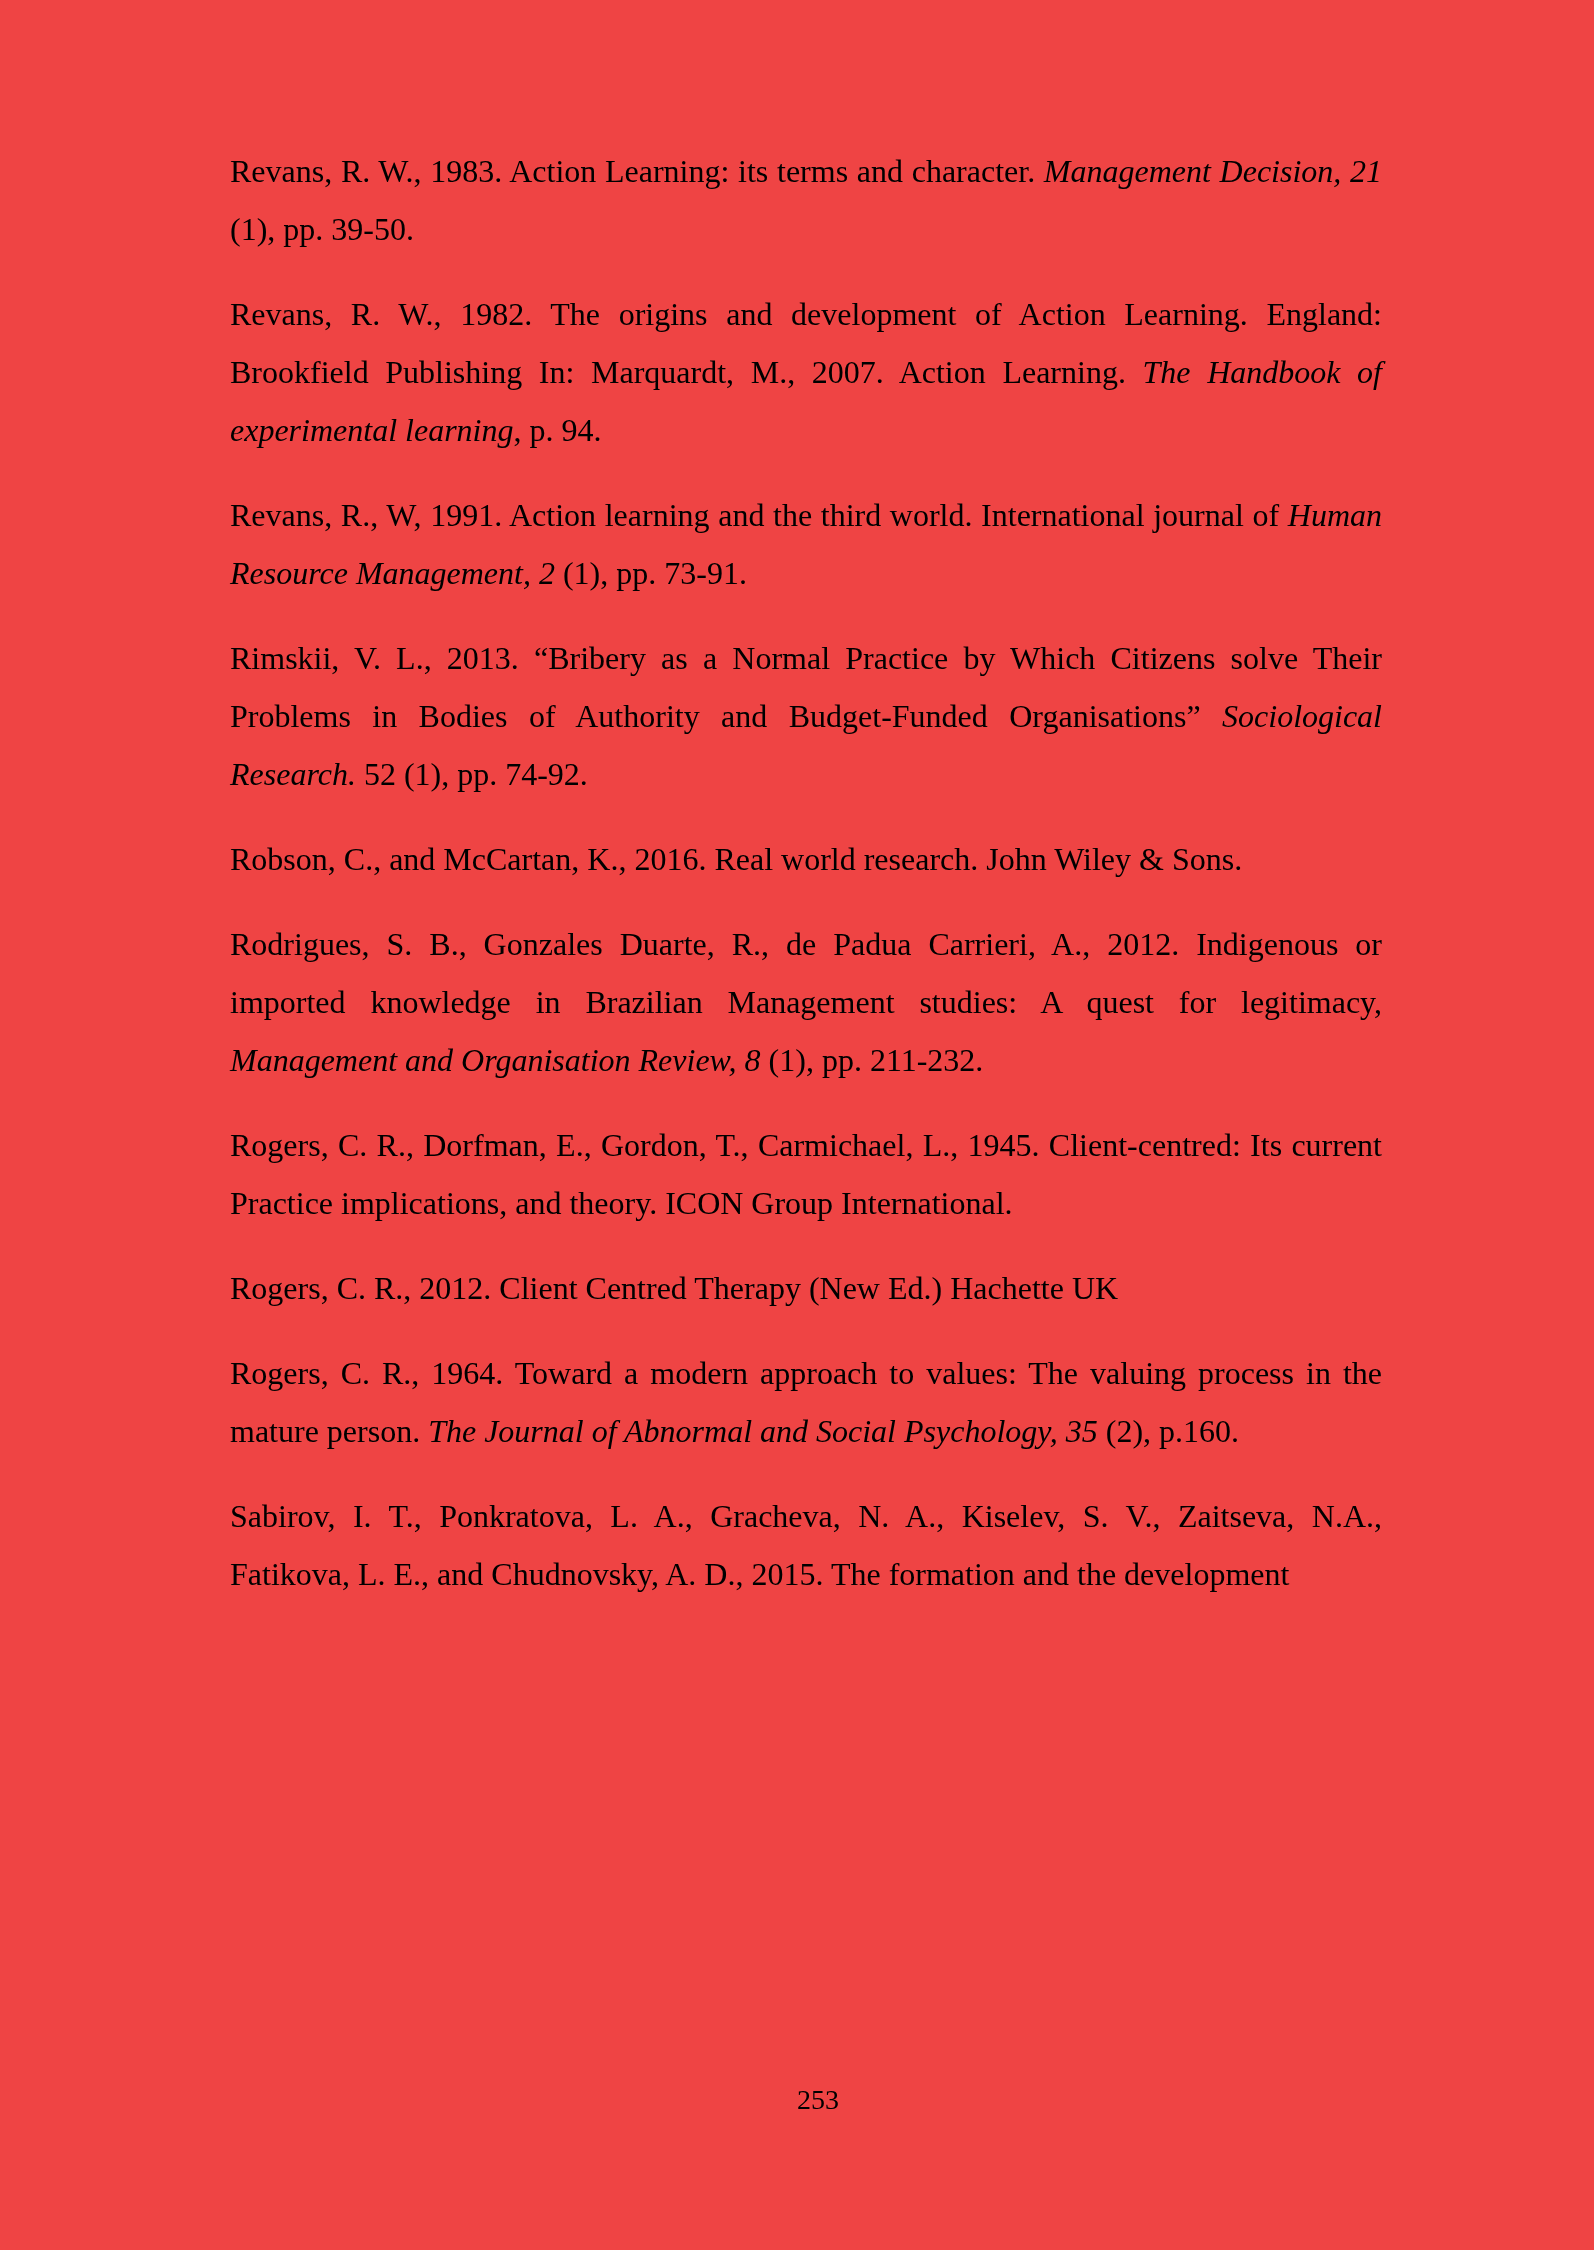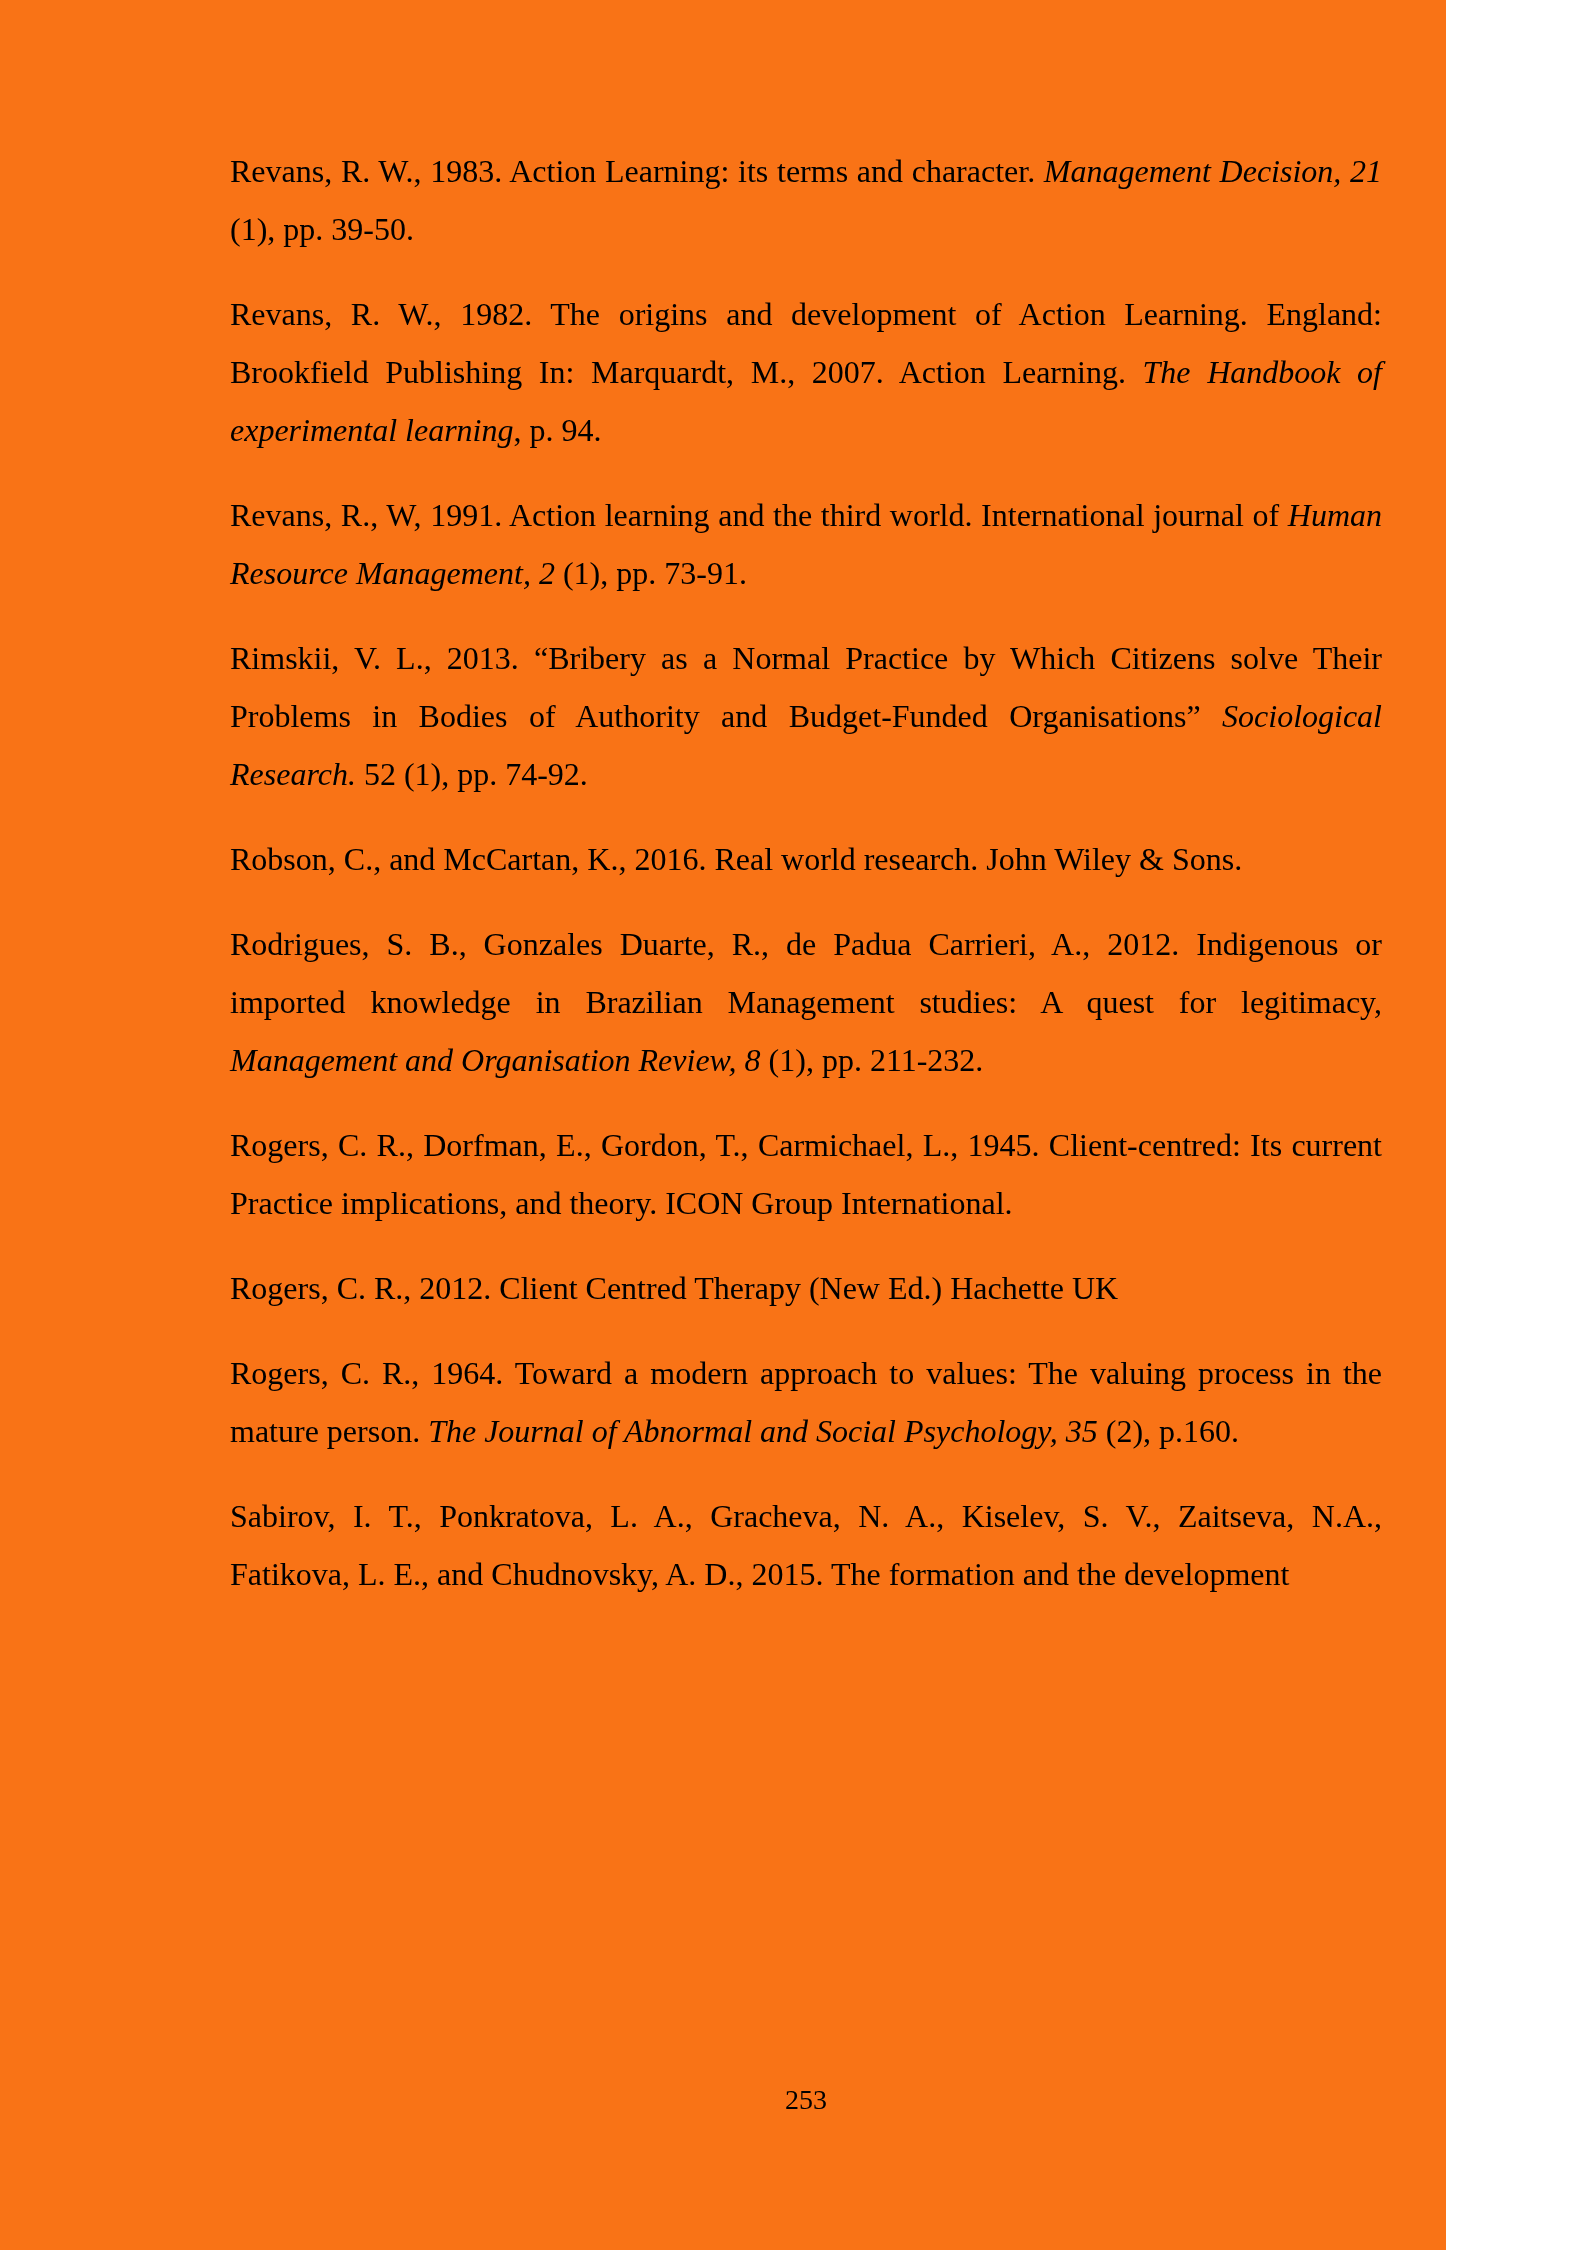--- a/index.html
+++ b/index.html
@@ -3,23 +3,23 @@
   <meta charset="utf-8">
   <style>
     * { box-sizing: border-box; }
     html, body {
       margin: 0;
       padding: 0;
       background: #ffffff;
     }
     .page {
       position: relative;
-      width: 1446px;
+      width: 1594px;
       height: 2250px;
-      background: #f97316;
+      background: #ef4444;
       font-family: "Liberation Serif", serif;
       color: #000000;
       overflow: hidden;
     }
     .content {
       position: absolute;
       left: 230px;
       top: 142px;
       width: 1152px;
     }
@@ -32,21 +32,21 @@
       color: #000000;
     }
     .reference:last-child {
       margin-bottom: 0;
     }
     .italic {
       font-style: italic;
     }
     .page-number {
       position: absolute;
-      left: 230px;
+      left: 242px;
       width: 1152px;
       top: 2082px;
       text-align: center;
       font-size: 28px;
       line-height: 36px;
       color: #000000;
     }
   </style>
 </head>
 <body>

